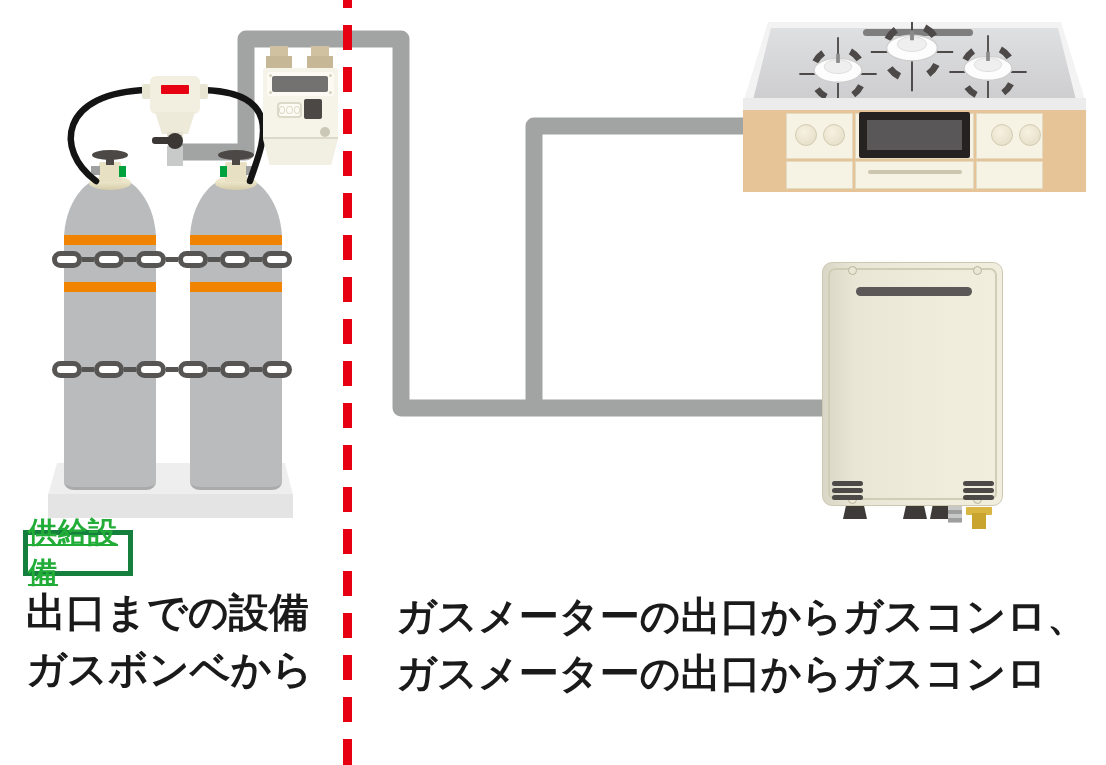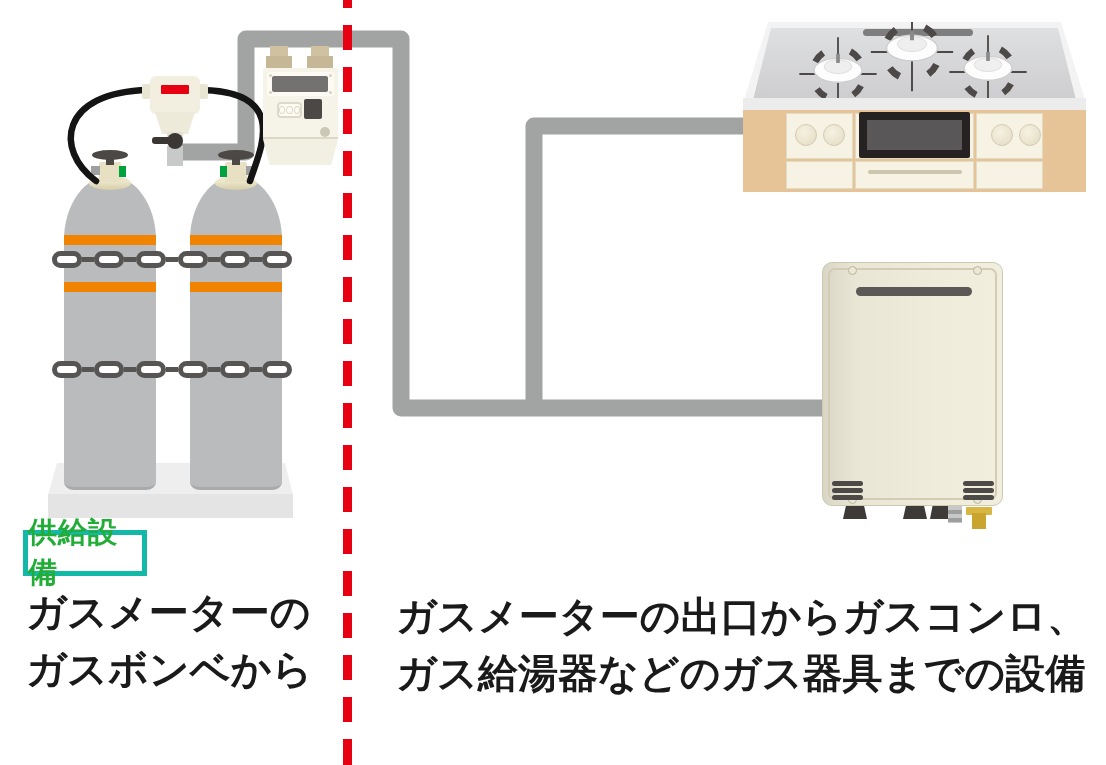--- a/index.html
+++ b/index.html
@@ -113,21 +113,21 @@
   .h-ystem{position:absolute;left:150px;top:251px;width:14px;height:16px;background:#c9a52f;}
 
   
   .divider{left:343px;top:0;width:9px;height:765px;z-index:10;
     background:repeating-linear-gradient(180deg,#e60012 0 25px,rgba(255,255,255,0) 25px 42px);
     background-position:0 -17px;}
 
   
   .badge{height:46px;display:flex;align-items:center;justify-content:center;z-index:11;
     font-size:29px;font-weight:bold;letter-spacing:1px;background:#fff;box-sizing:border-box;}
-  .badge-supply{left:23px;top:530px;width:124px;border:5px solid #14b8a6;color:#22ac38;}
+  .badge-supply{left:23px;top:530px;width:110px;border:5px solid #15803d;color:#22ac38;text-decoration:underline;}
   .badge-consume{left:393px;top:530px;width:128px;border:5px solid #f39800;color:#ea5514;}
   .desc{font-size:40px;font-weight:bold;color:#1a1a1a;line-height:57px;z-index:11;white-space:nowrap;}
   .desc-supply{left:26px;top:584px;}
   .desc-consume{left:396px;top:588px;}
 </style>
 </head>
 <body>
 
 <div id="stage">
 
@@ -302,21 +302,21 @@
     <div class="h-bar" style="left:141px;top:233px;"></div>
   </div>
 
   <div class="abs divider"></div>
 
   <div class="abs badge badge-supply">
     <span>供給設備</span>
   </div>
 
   <div class="abs desc desc-supply">
-    <div>ガスメーターの</div>
+    <div>出口までの設備</div>
     <div>ガスボンベから</div>
   </div>
   <div class="abs desc desc-consume">
     <div>ガスメーターの出口からガスコンロ、</div>
-    <div>ガス給湯器などのガス器具までの設備</div>
+    <div>ガスメーターの出口からガスコンロ</div>
   </div>
 
 </div>
 
 </body></html>

